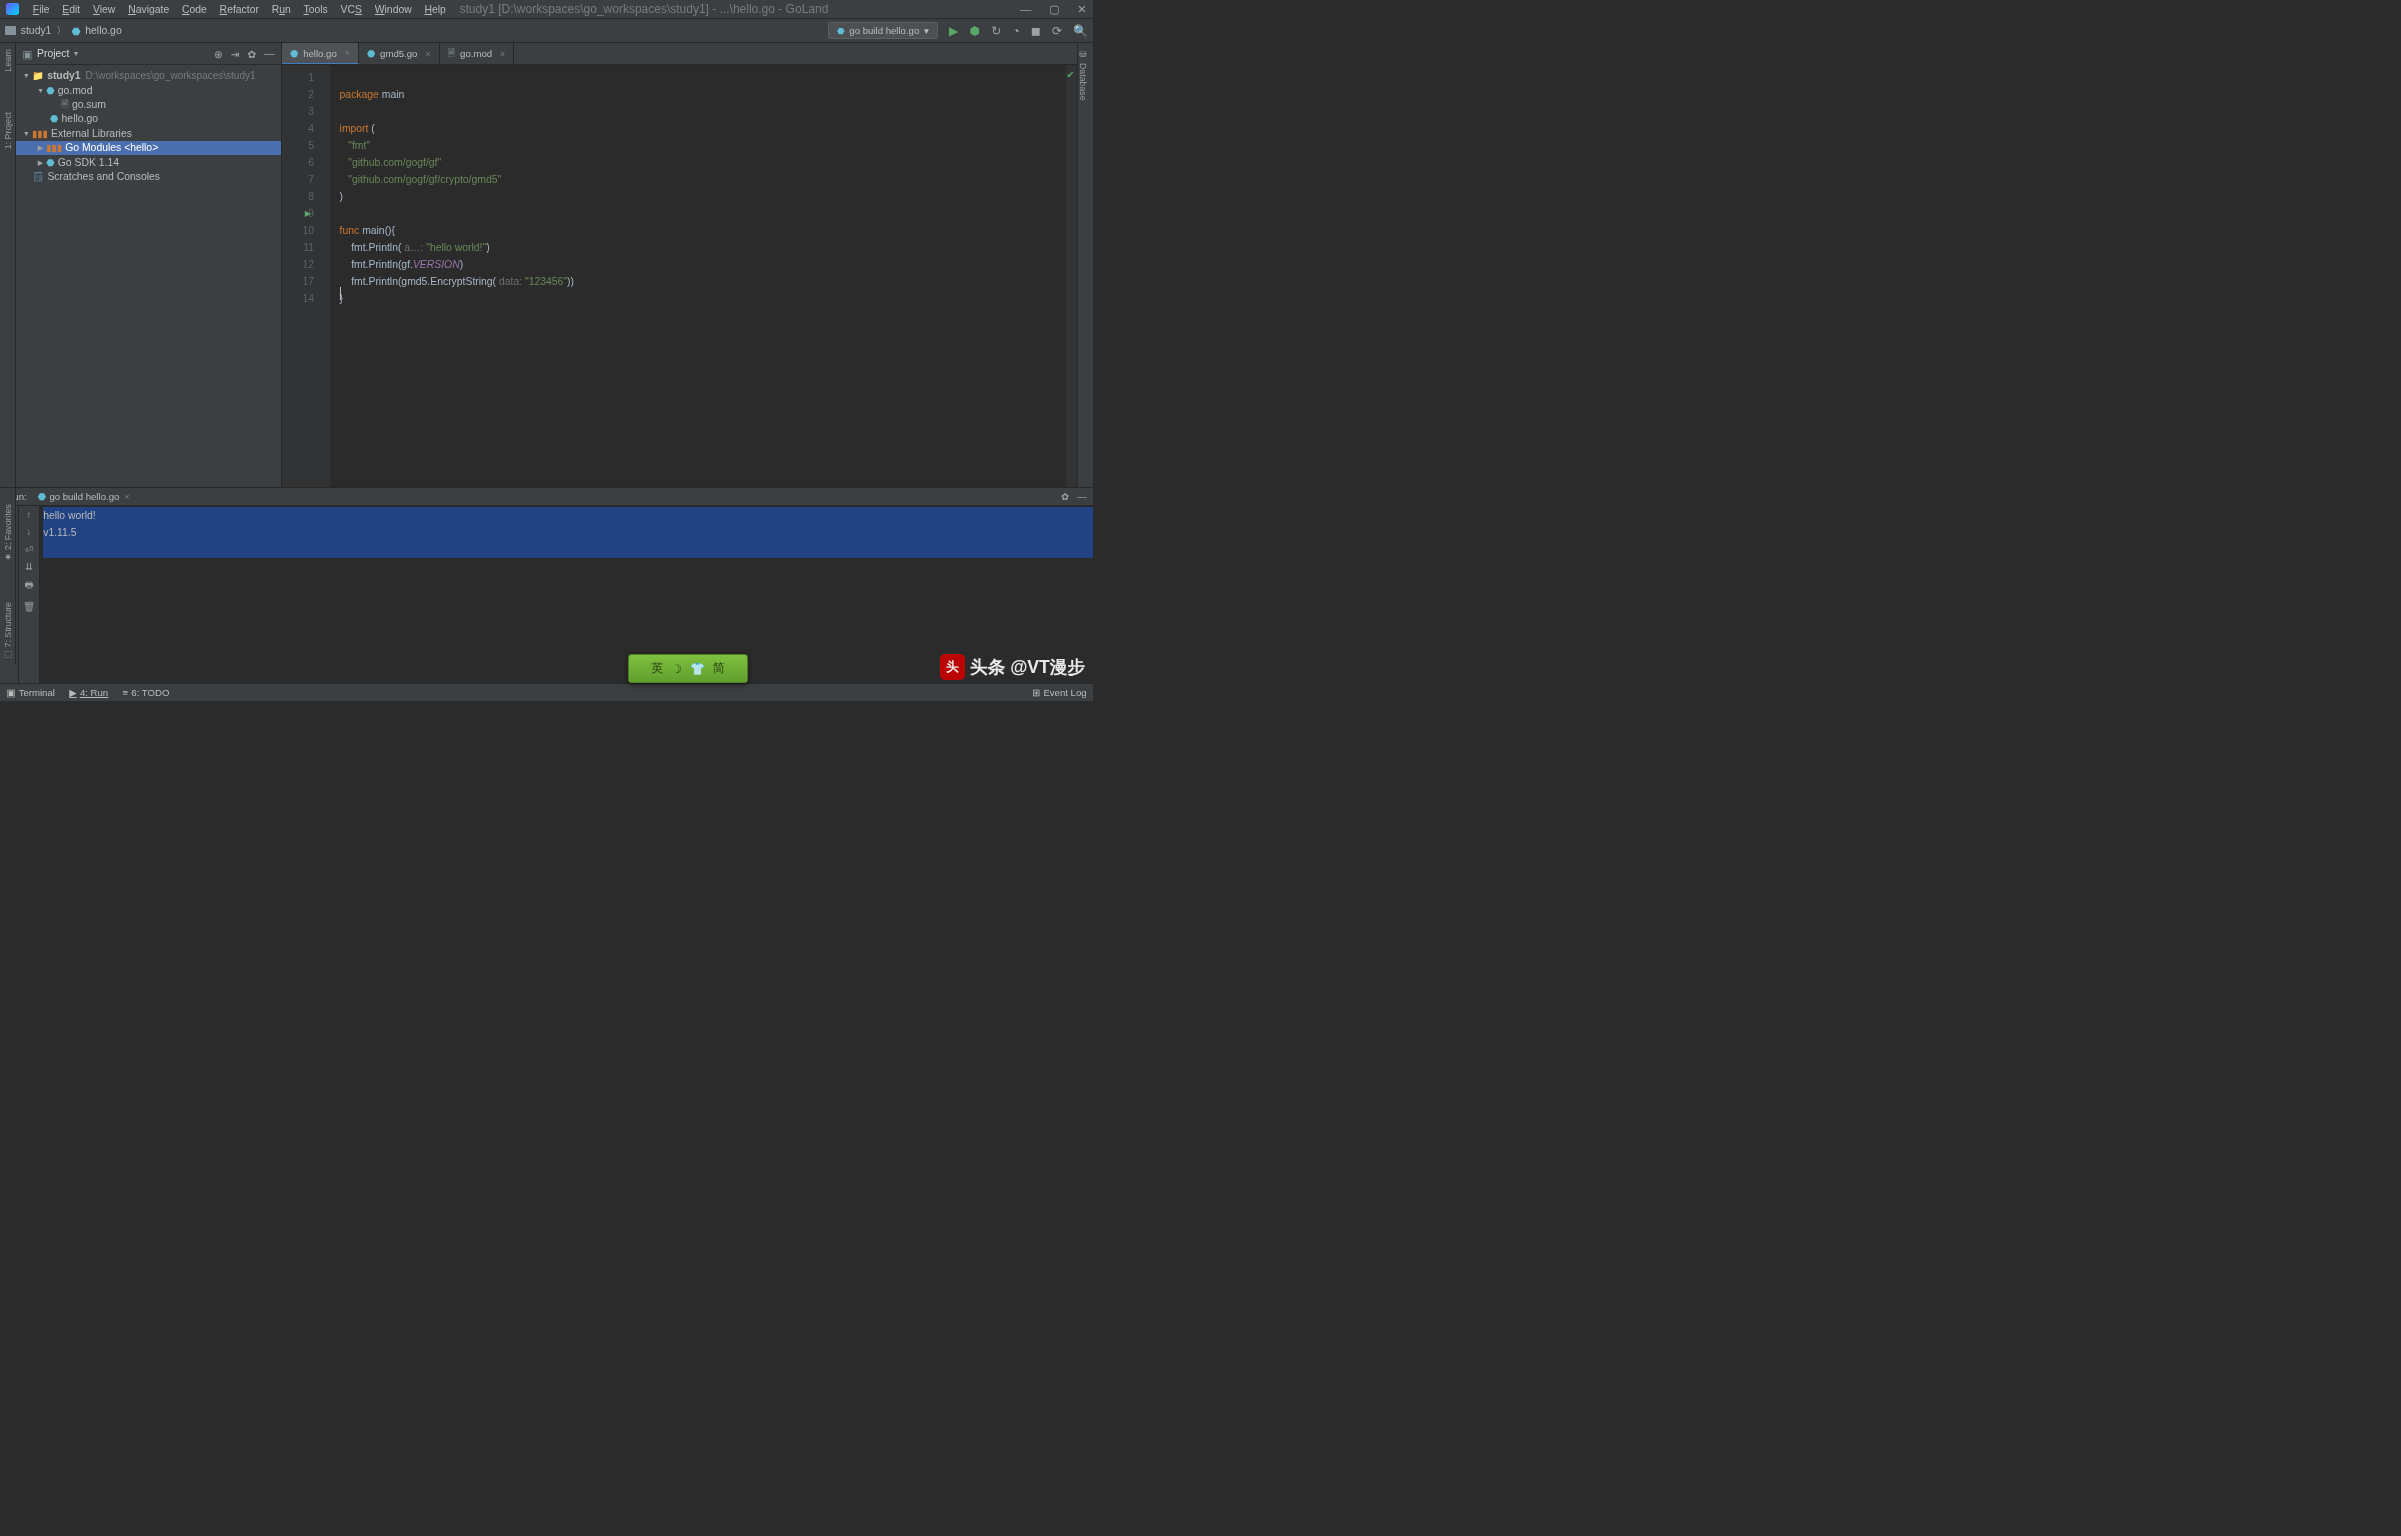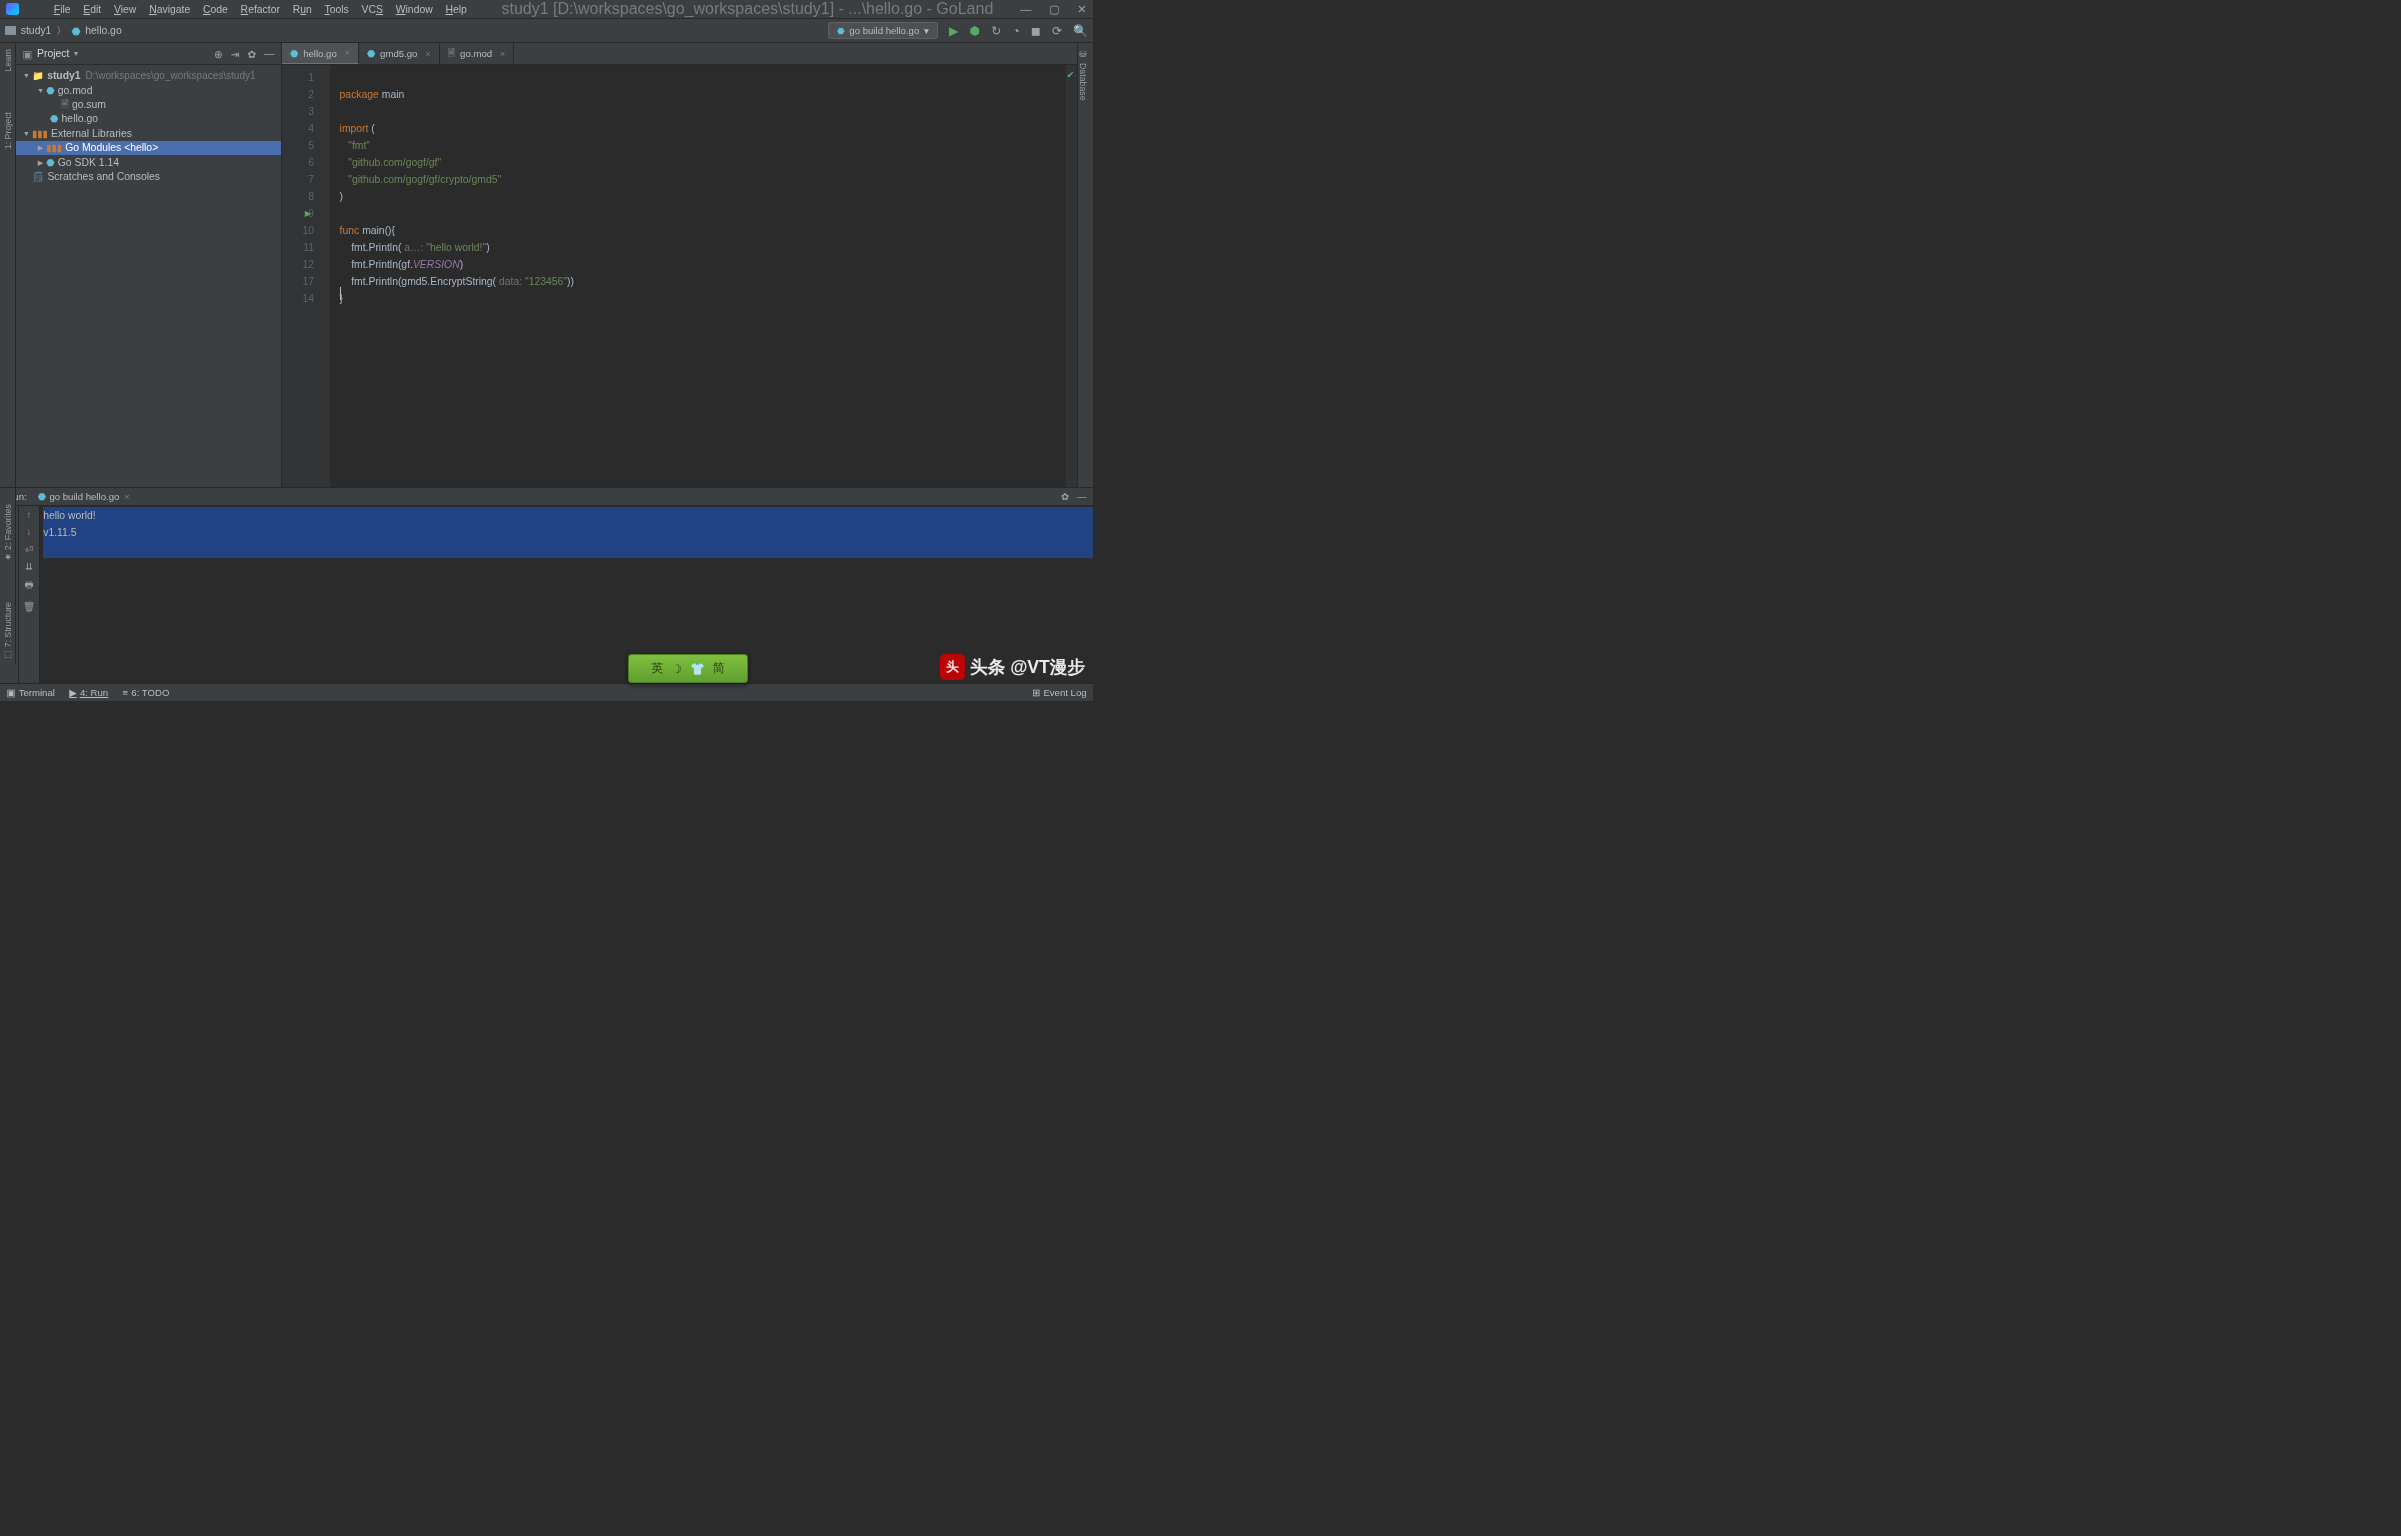--- a/index.html
+++ b/index.html
@@ -1,22 +1,22 @@
 <!DOCTYPE html>
 <html style="font-size:12.8px"><head>
 <meta charset="utf-8">
 <style>
 * { margin:0; padding:0; box-sizing:border-box; font-family:"Segoe UI",Arial,sans-serif; }
 body { background:#2B2B2B; color:#BBBBBB; font-size:10.4px; overflow:hidden; width:1093px; height:701px; position:relative; }
-.titlebar { height:19px; background:#3C3F41; display:flex; align-items:center; padding:0 6.4px; border-bottom:0.8px solid #282828;gap:21px; }
+.titlebar { height:19px; background:#3C3F41; display:flex; align-items:center; padding:0 6.4px; border-bottom:0.8px solid #282828; }
 .titlebar .logo { width:12.8px; height:12.8px; background:linear-gradient(135deg,#6B57FF,#00D5FF); border-radius:2.4px; margin-right:8px; }
 .menubar { display:flex; gap:1.6px; }
 .menubar span { padding:1.6px 5.6px; cursor:pointer; }
 .menubar span u { text-decoration:underline; }
-.title-text { color:#7A7A7A; margin-left:8px; font-size:16px; }
+.title-text { color:#7A7A7A; margin-left:8px; font-size:12px; }
 .winctrl { margin-left:auto; display:flex; gap:17.6px; color:#A0A0A0; }
 .winctrl span { cursor:pointer; font-size:11.2px; }
 .navbar { height:24px; background:#3C3F41; display:flex; align-items:center; padding:0 4.8px; border-bottom:0.8px solid #282828; }
 .breadcrumb { display:flex; align-items:center; gap:4.8px; }
 .breadcrumb .ico { width:11.2px; height:9.6px; background:#87939A; border-radius:0.8px; }
 .breadcrumb .goico { color:#5FBCD3; }
 .nav-right { margin-left:auto; display:flex; align-items:center; gap:11.2px; }
 .build-sel { background:#4C5052; border:0.8px solid #5E6060; padding:2.4px 8px; border-radius:2.4px; font-size:9.6px; cursor:pointer; display:flex; align-items:center; gap:4.8px; }
 .build-sel .goico { color:#5FBCD3; font-size:8.8px; }
 .iconbtn { color:#A0A0A0; cursor:pointer; font-size:12px; }

